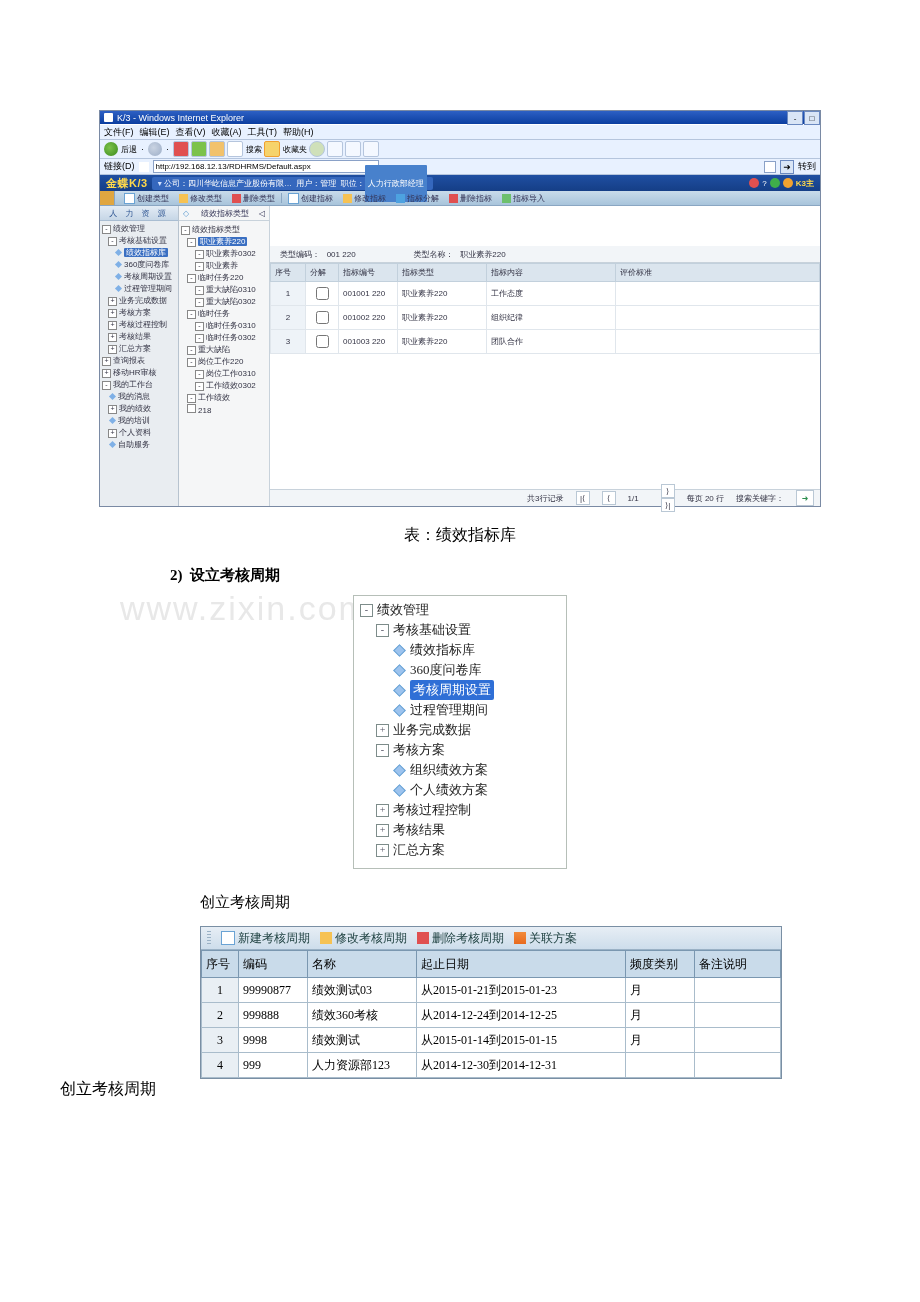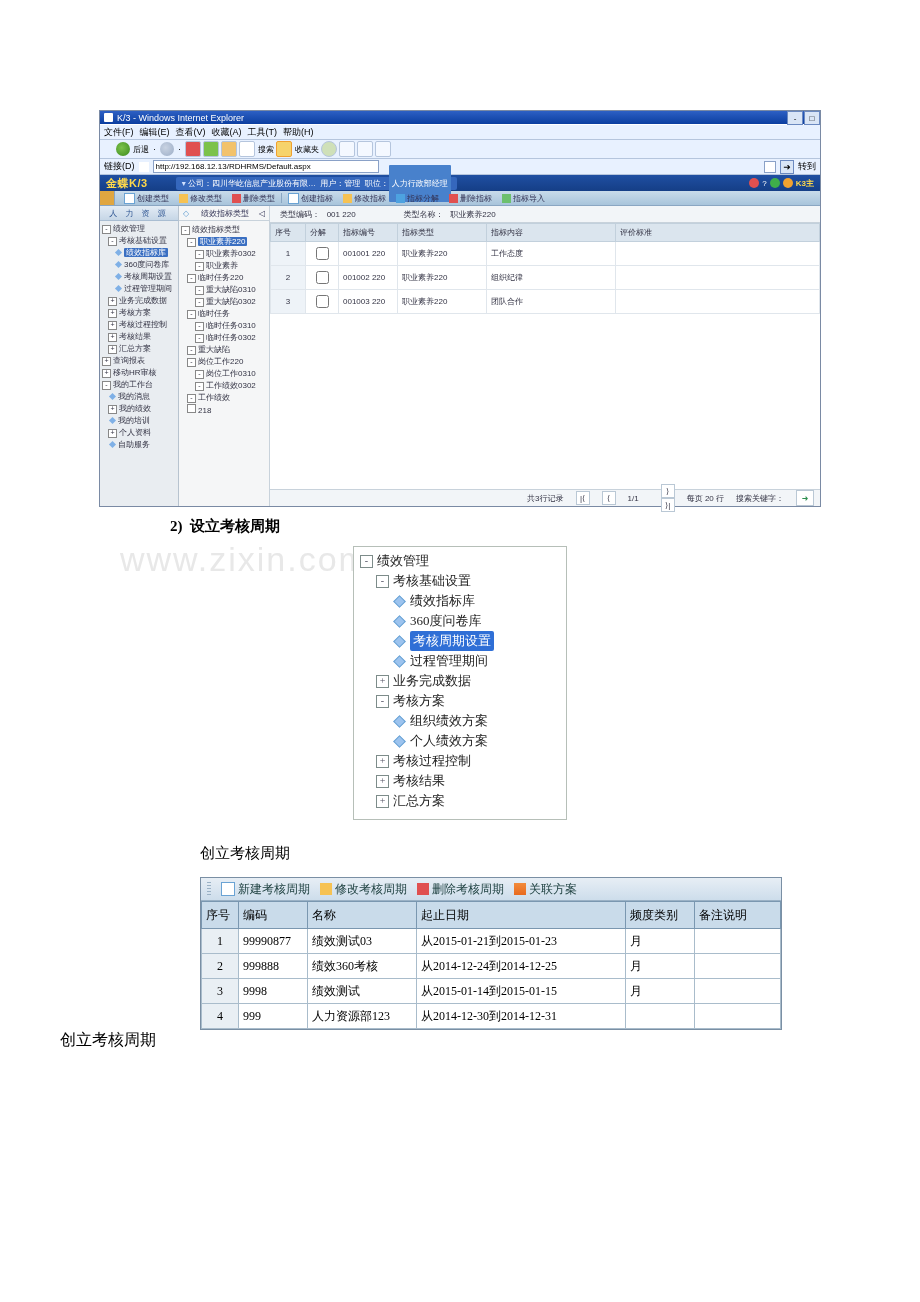--- a/index.html
+++ b/index.html
@@ -50,21 +50,21 @@
     align-items: center;
     padding: 0 4px;
     gap: 6px;
   }
   .ie-toolbar {
     height: 18px;
     background: #e8f1ff;
     border-bottom:1px solid #b5c5dd;
     display:flex;
     align-items:center;
-    padding:0 16px;
+    padding:0 4px;
     gap:2px;
   }
   .ie-toolbar .tb-btn {
     width:14px;height:14px;border:1px solid #b5c5dd;background:#f4f8ff;border-radius:2px;
   }
   .ie-toolbar .tb-back {
     background: radial-gradient(circle at 40% 40%, #7cc24b, #3a8a1c);
     border-radius:50%; width:14px;height:14px;
   }
   .ie-toolbar .tb-txt { font-size:8px; margin-left:1px;}
@@ -81,21 +81,21 @@
     width:12px;height:12px;border:1px solid #6b89c0;background:#d9e5f6;display:flex;align-items:center;justify-content:center;
   }
 
   
   .k3-header {
     height: 16px;
     background: linear-gradient(#1f4fa2,#153e86);
     color:#fff;
     display:flex;align-items:center;padding:0 6px;gap:10px;justify-content:space-between;
   }
-  .k3-header-left{display:flex;align-items:center;gap:28px;}
+  .k3-header-left{display:flex;align-items:center;gap:4px;}
   .k3-header .logo {
     color:#ffd84a;font-weight:bold;font-size:11px;letter-spacing:0.5px;
   }
   .k3-header .crumb {
     background:#3567bd;border-radius:2px;padding:1px 6px;font-size:8px;color:#eaf1ff;
   }
   .k3-header .crumb span{color:#fff;}
   .k3-header-right{display:flex;align-items:center;gap:3px;font-size:8px;color:#ffd84a;}
   .k3-header-right .hicon{width:10px;height:10px;border-radius:50%;}
 
@@ -144,21 +144,21 @@
   .k3-midtree{font-size:8px;padding:3px 2px;line-height:12px;color:#334;}
   .k3-midtree .nd{padding-left:6px;}
   .k3-midtree .nd2{padding-left:14px;}
   .k3-midtree .sq{display:inline-block;width:7px;height:7px;border:1px solid #888;text-align:center;line-height:6px;font-size:7px;margin-right:2px;background:#fff;}
   .k3-midtree .sel{background:#3a6fc2;color:#fff;padding:0 2px;border-radius:1px;}
 
   .k3-main{
     flex:1;display:flex;flex-direction:column;
   }
   .k3-main .infobar{
-    height:16px;background:#f2f5f8;border-bottom:1px solid #c8d2db;display:flex;align-items:center;gap:8px;padding:0 10px;font-size:8px;color:#334;
+    height:16px;background:#f2f5f8;border-bottom:1px solid #c8d2db;display:flex;align-items:center;gap:18px;padding:0 10px;font-size:8px;color:#334;margin-top:40px;
   }
   .k3-table{
     border-collapse:collapse;width:100%;font-size:8px;color:#334;
   }
   .k3-table th{
     background:#dbe5ee;border:1px solid #c2d0dc;padding:2px 4px;text-align:left;font-weight:normal;height:13px;
   }
   .k3-table td{
     border:1px solid #e0e6ec;padding:2px 4px;background:#fff;height:14px;
   }
@@ -446,20 +446,21 @@
           </span>
           <span>每页 20 行</span>
           <span>搜索关键字：</span>
           <span class="goico">➜</span>
         </div>
       </div>
     </div>
   </div>
 
   
+  <div class="doc-caption">表：绩效指标库</div>
 
   <div class="doc-step">
     <span>2)</span>&nbsp;&nbsp;<span>设立考核周期</span>
   </div>
 
   <div class="watermark">
     <div class="wm">www.zixin.com.cn</div>
 
     <div class="navshot">
       <div class="row">

